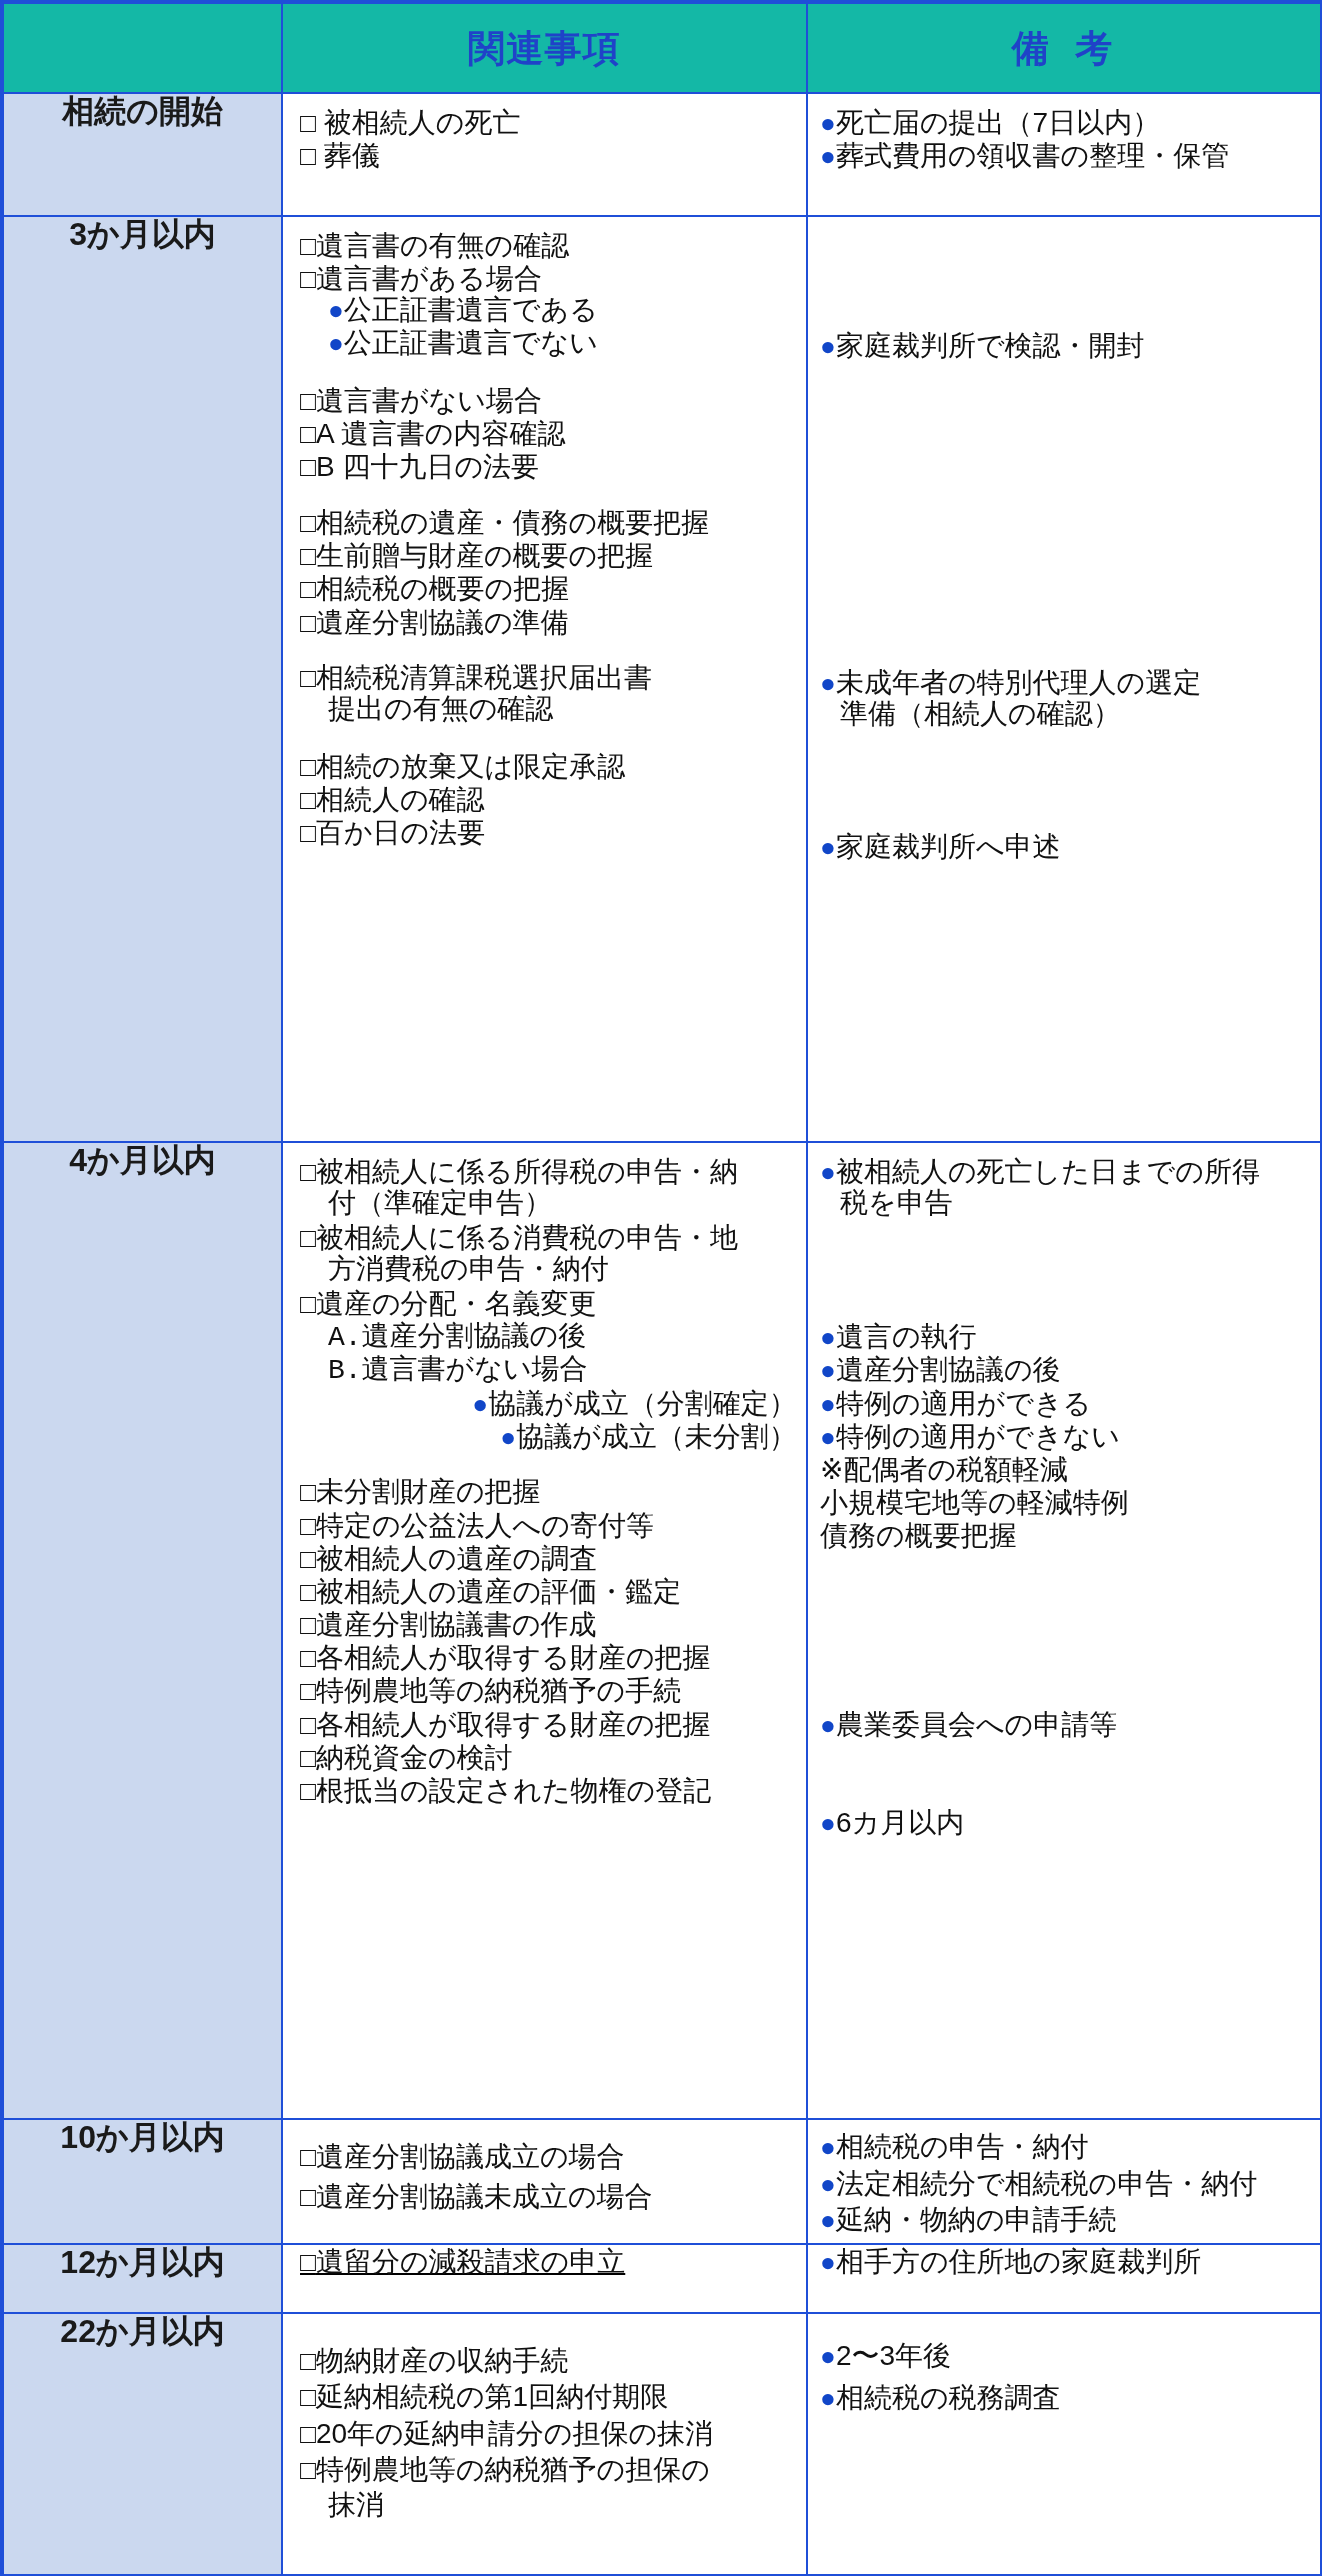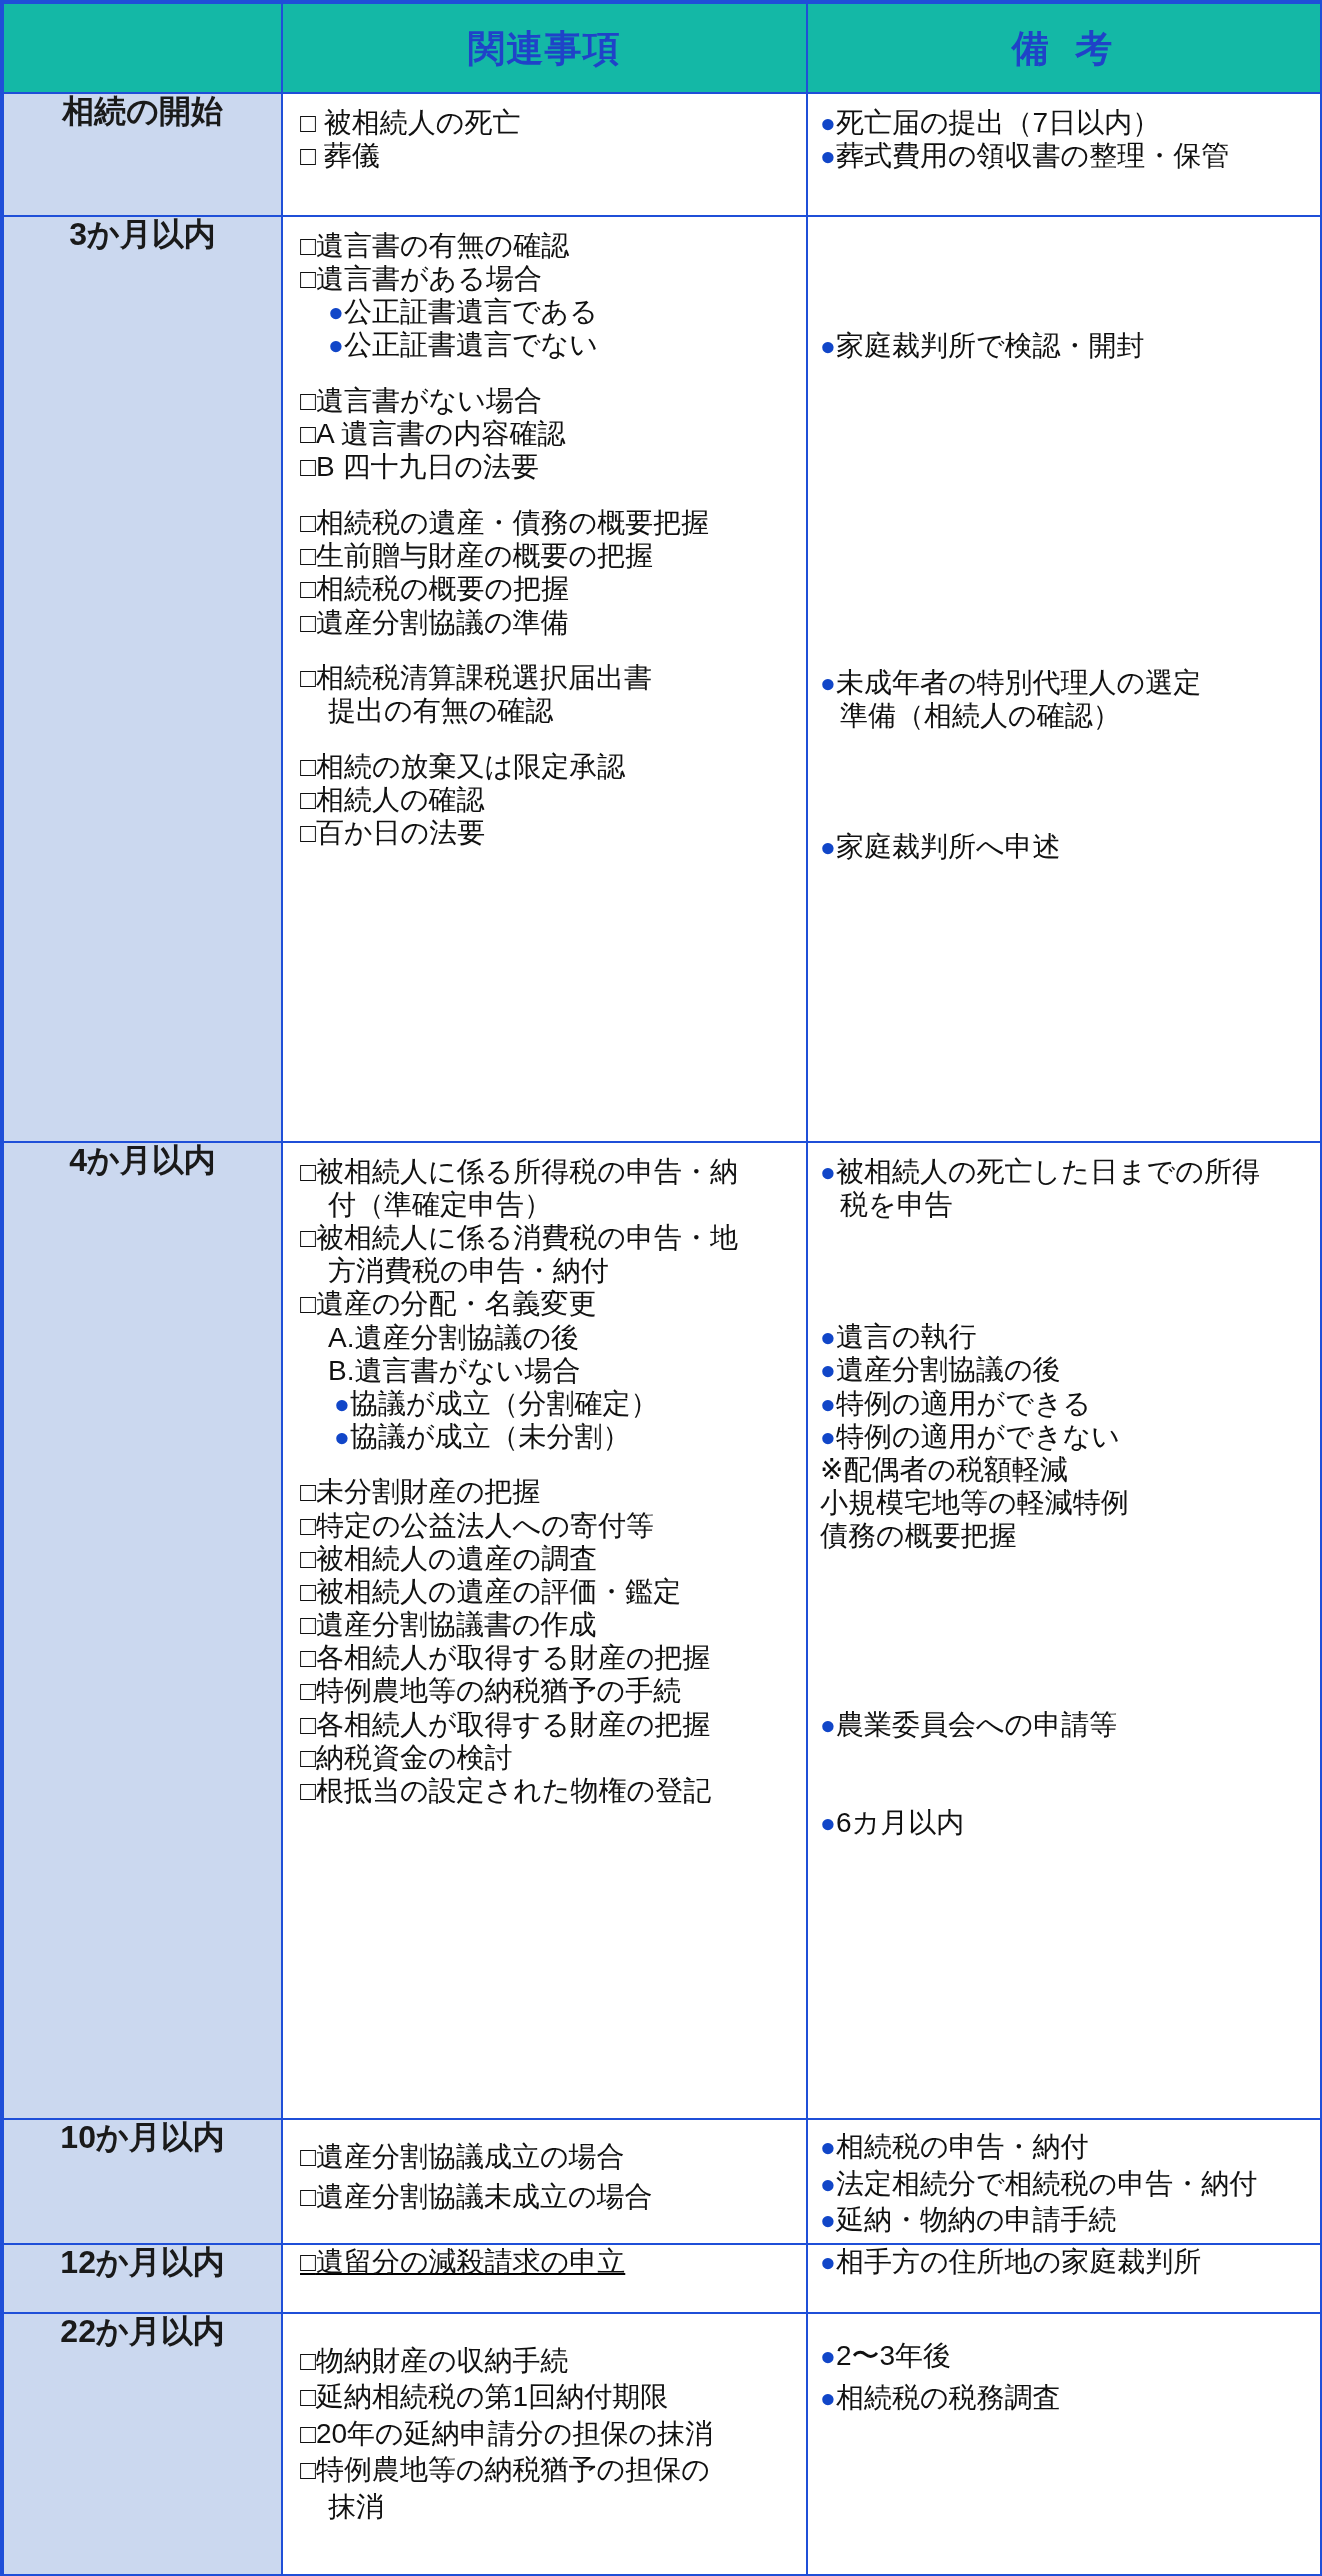--- a/index.html
+++ b/index.html
@@ -83,22 +83,22 @@
   ul.lines li.gap-sm{height:12px;font-size:0.7px;line-height:1;}
   ul.lines li.gap-lg{height:46px;font-size:0.7px;line-height:1;}
   ul.lines li.gap-xl{height:79px;font-size:0.7px;line-height:1;}
   ul.lines li.gap-xxl{height:132px;font-size:0.7px;line-height:1;}
 
   .bx{font-size:26.4px;}     
   .dot{
     color:#1146c8;
     font-size:26.4px;
   }
-  .ind1{padding-left:28px;}
-  .ind2{padding-left:34px;}
+  .ind1{padding-left:28px;font-family:Liberation Mono, monospace;}
+  .ind2{padding-left:34px;text-align:right;}
 
   .notes ul.lines li{font-size:28px;line-height:1.18;}
 </style>
 </head>
 <body>
 
 <div id="sheet">
 <table class="grid">
   <colgroup>
     <col class="c-period">

